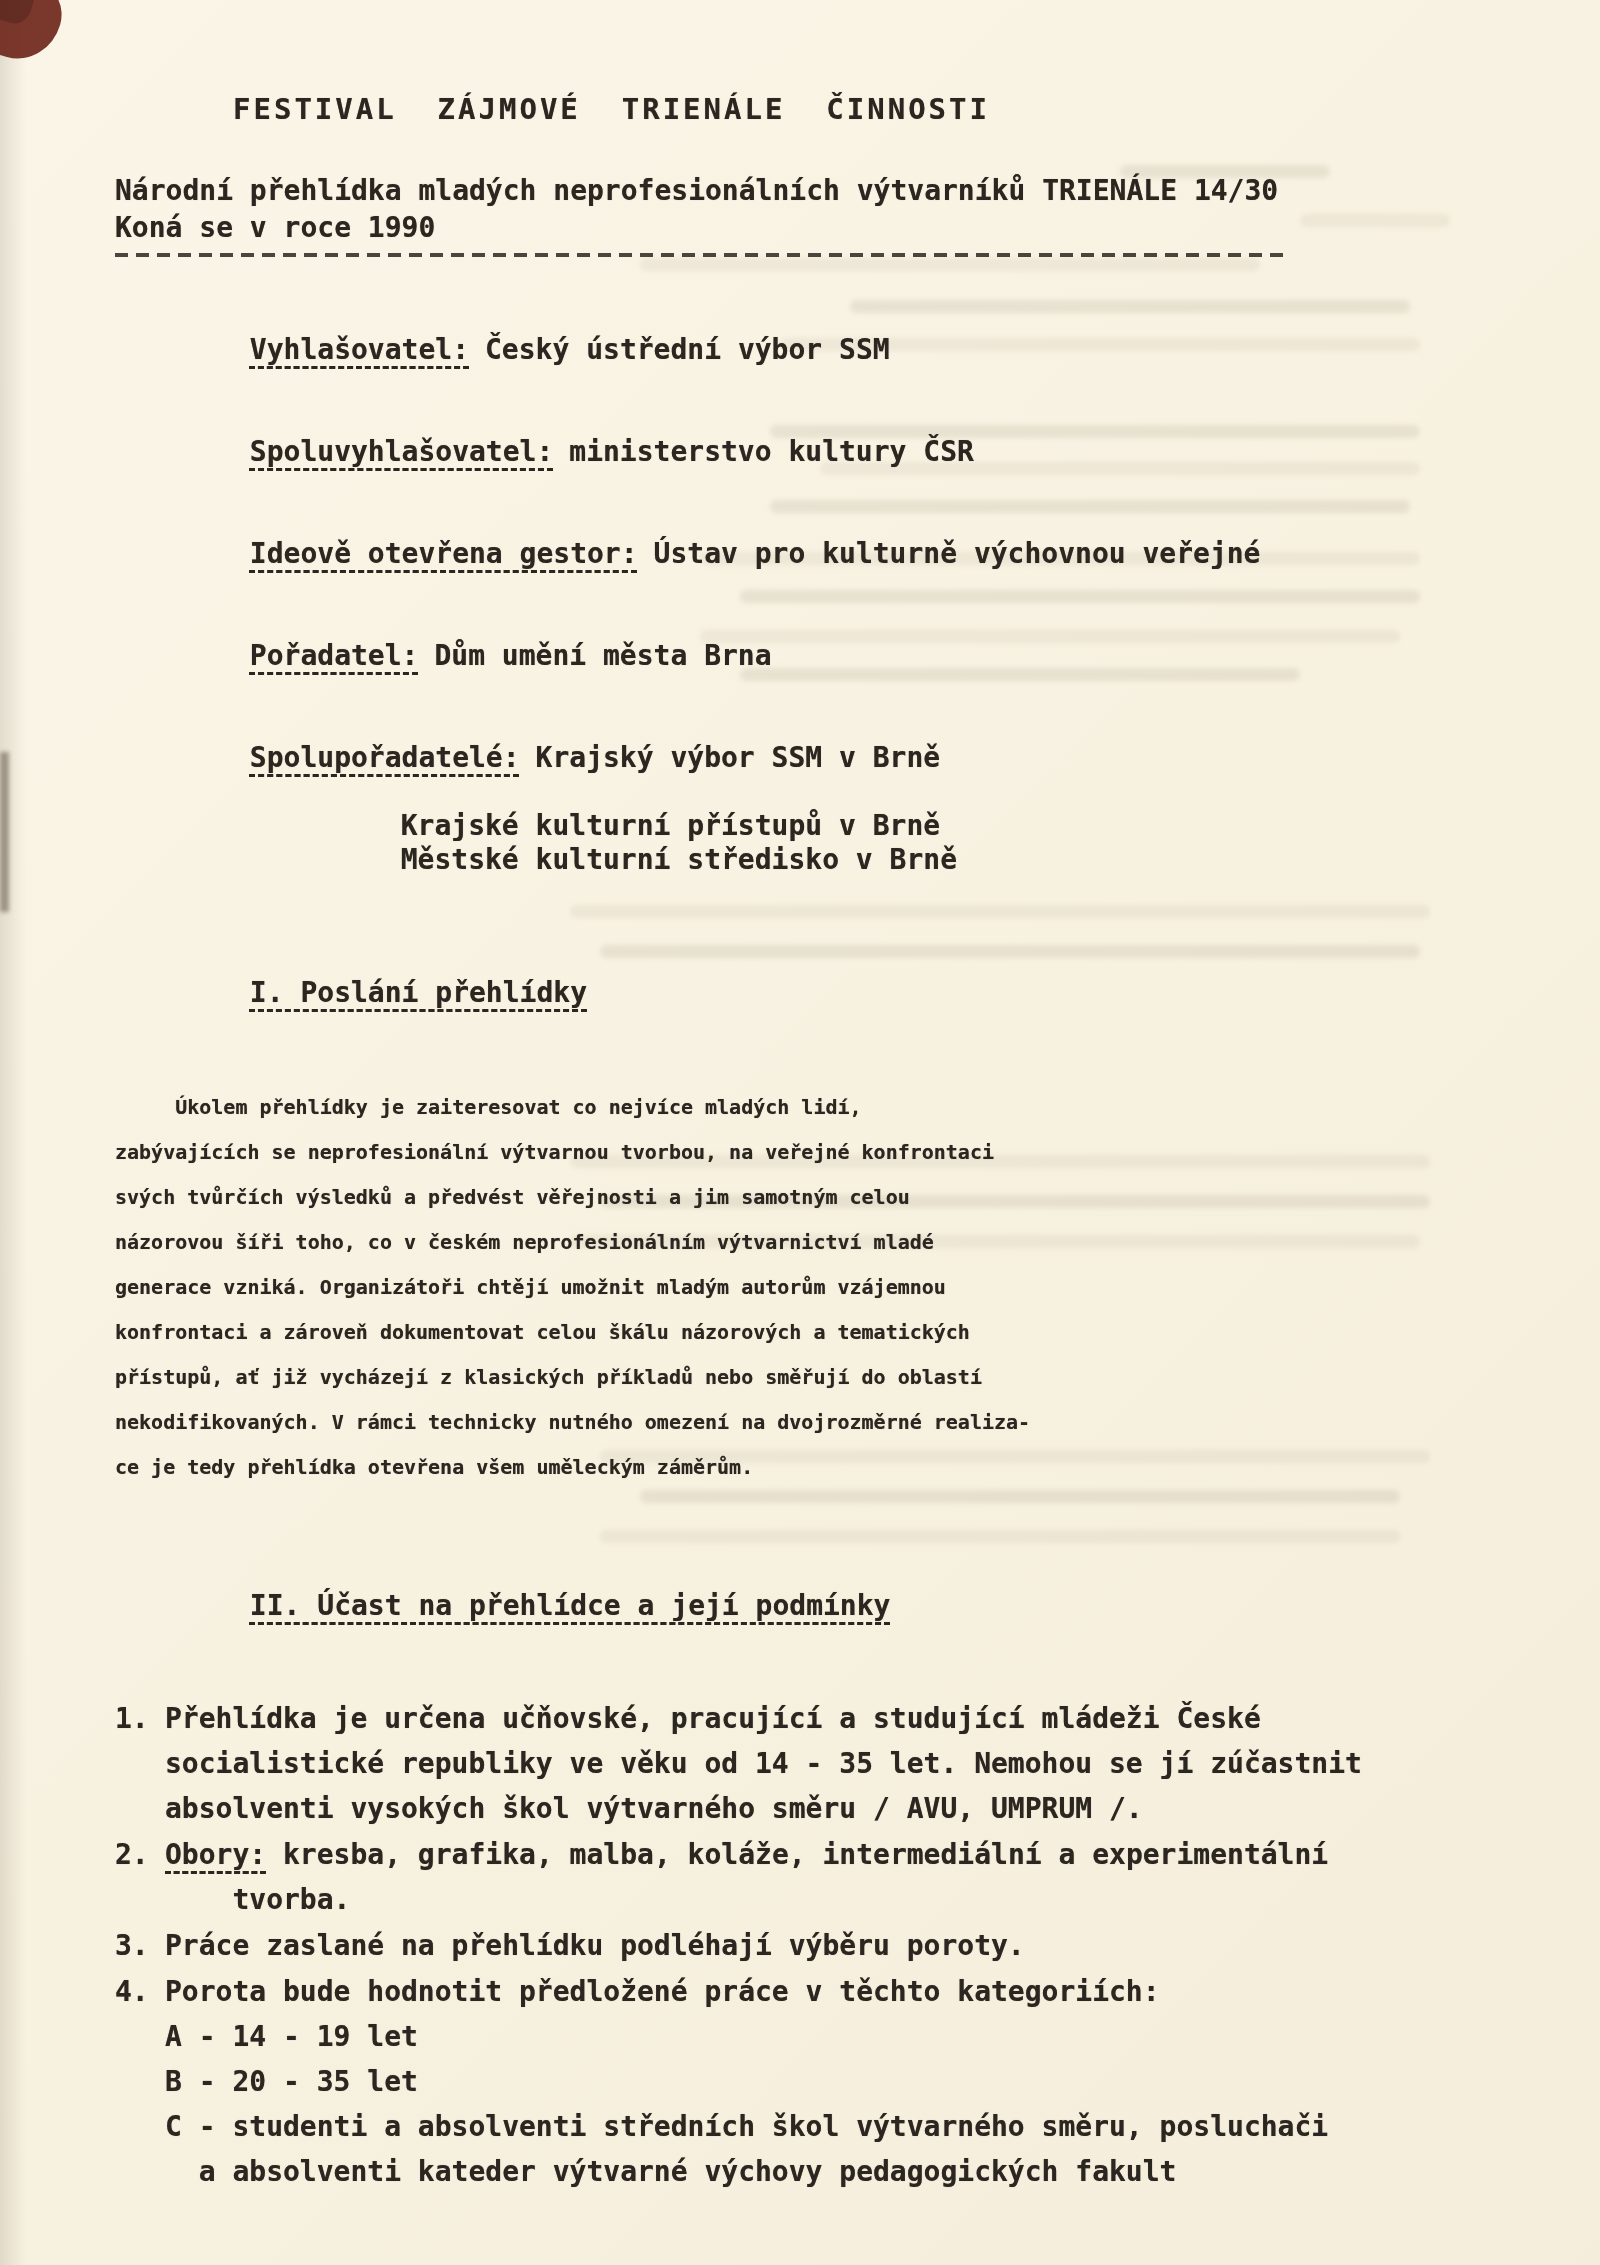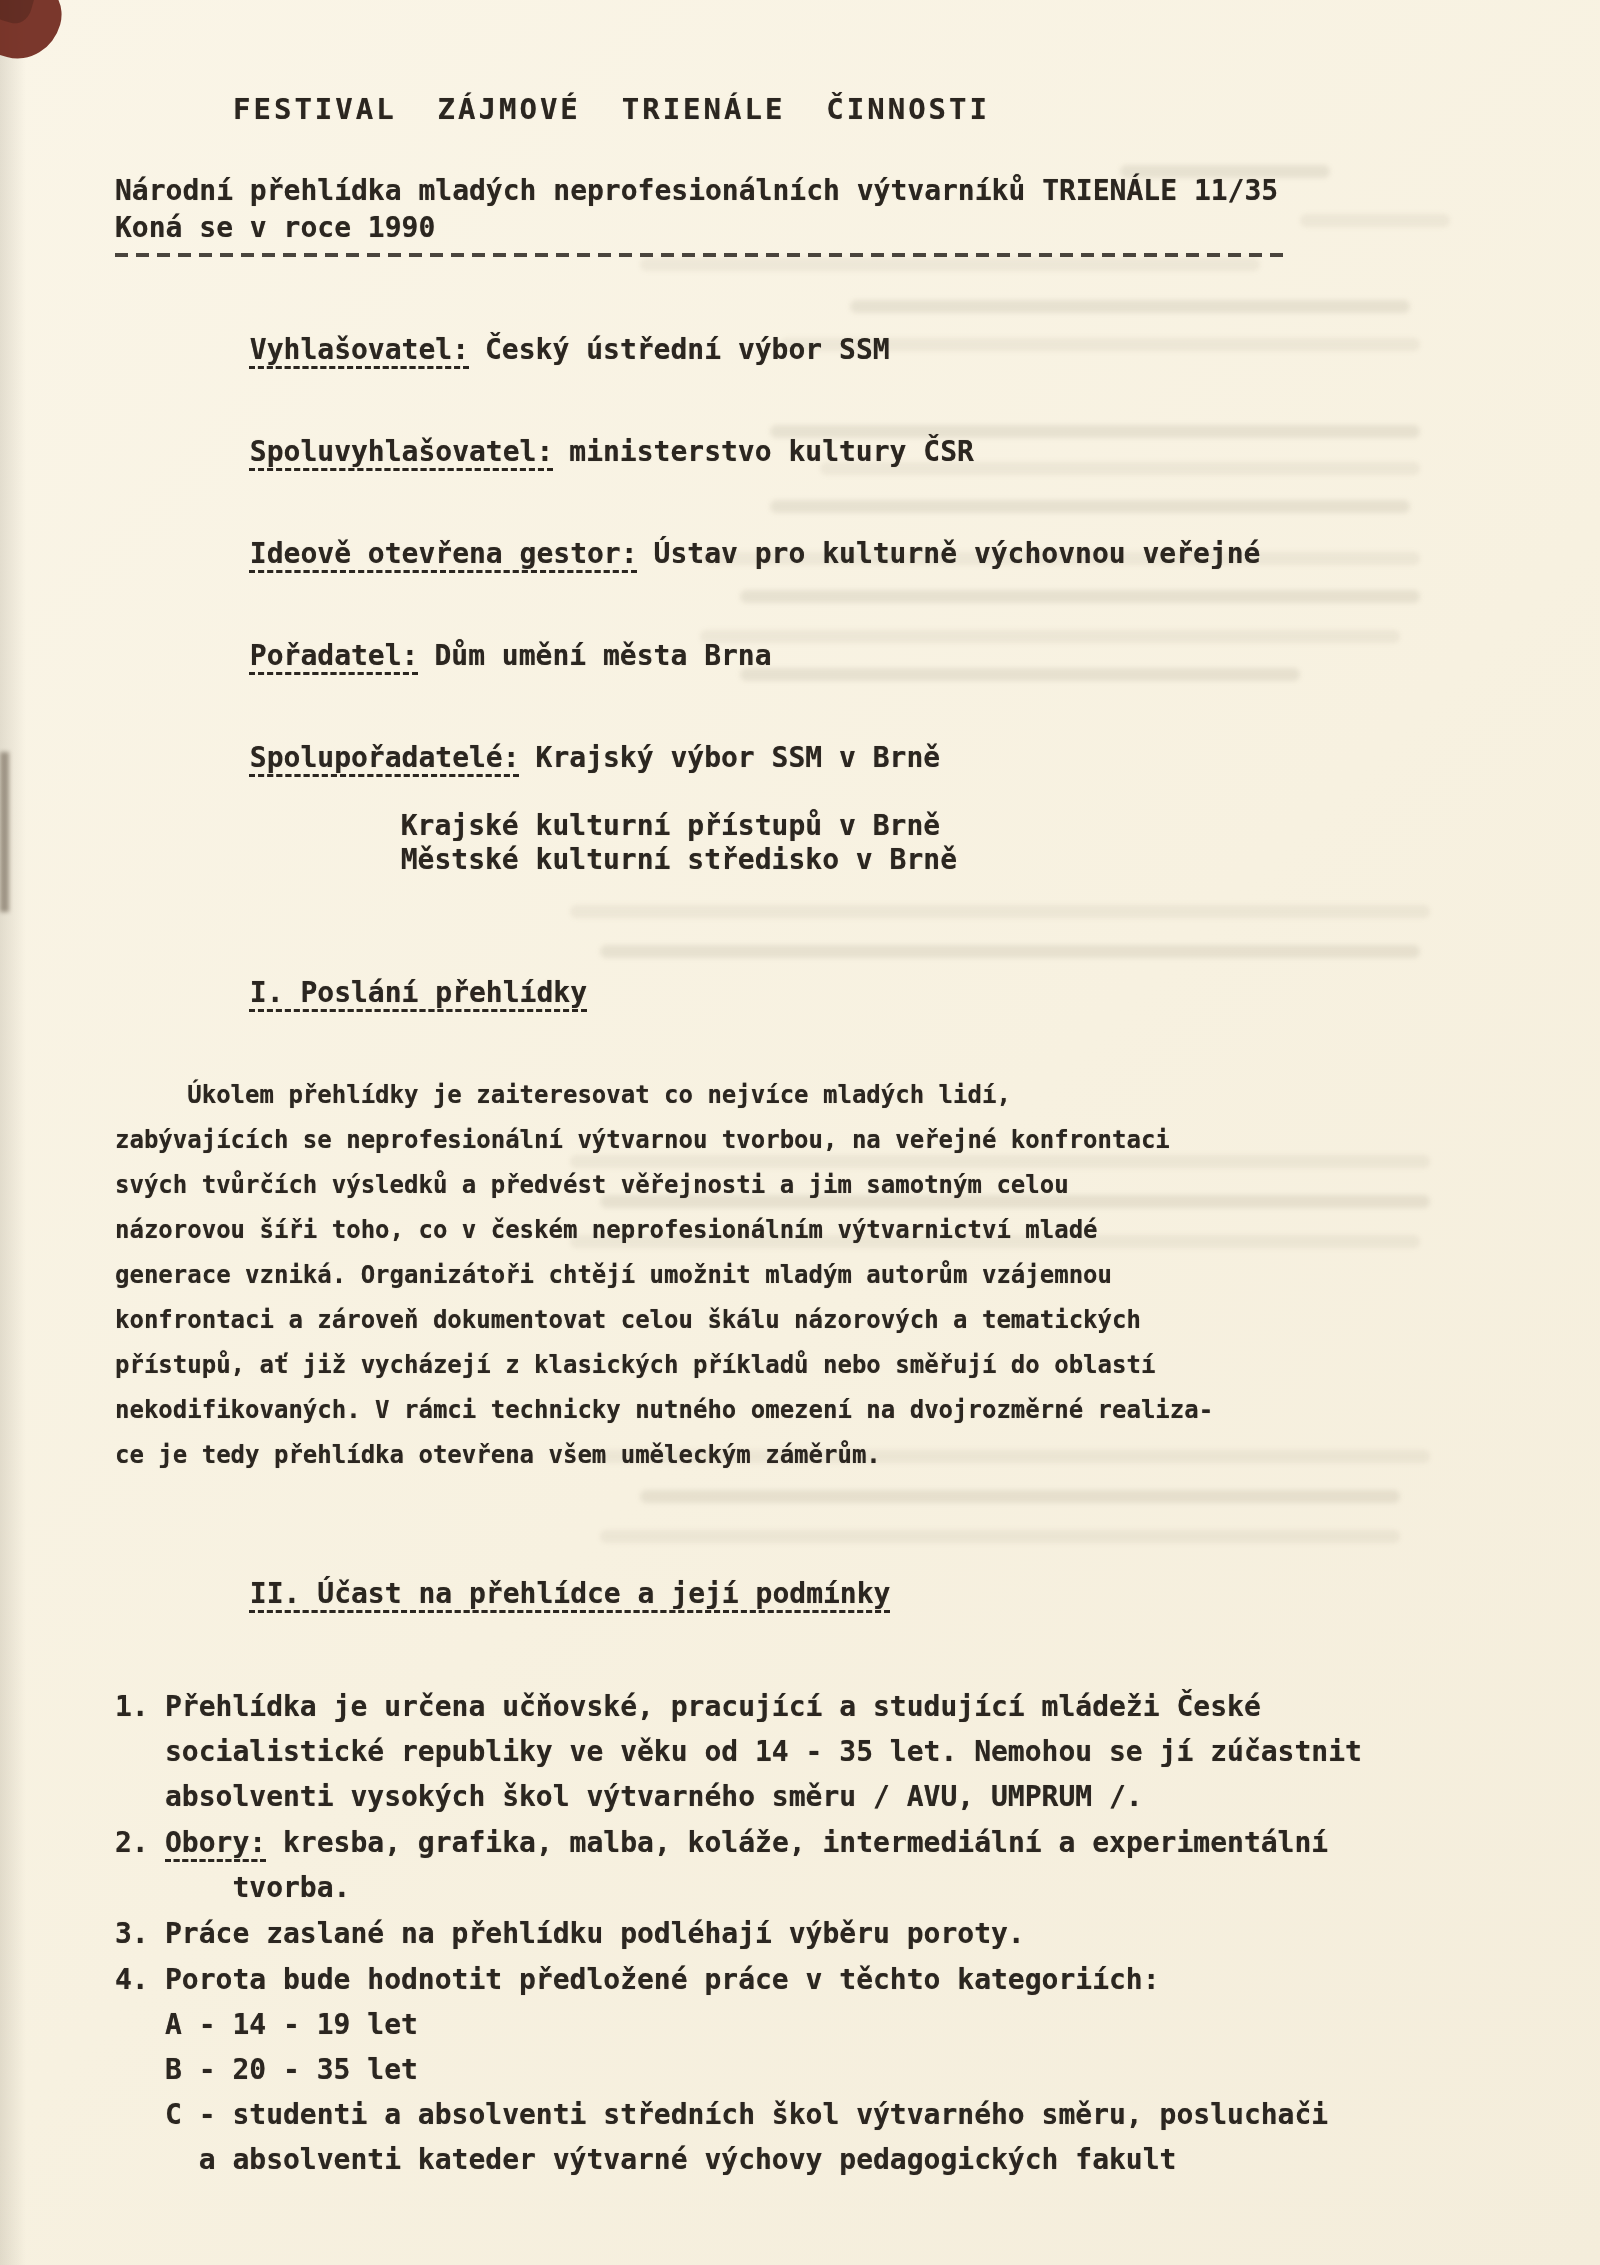--- a/index.html
+++ b/index.html
@@ -65,22 +65,22 @@
     text-decoration-thickness: 2.5px;
     text-underline-offset: 7px;
   }
   .section { margin-top: 56px; }
   .sec-heading {
     font-size: 28px;
     line-height: 40px;
     white-space: pre;
   }
   .para {
-    margin-top: 20px;
-    font-size: 24px;
+    margin-top: 32px;
+    font-size: 20px;
     line-height: 45px;
     white-space: pre;
   }
   .list { margin-top: 30px; }
   .list-item {
     display: flex;
     font-size: 28px;
     line-height: 45px;
     margin: 1px 0;
   }
@@ -149,21 +149,21 @@
   <div class="ghost lt" style="top:1235px; left:570px;  width:850px;"></div>
   <div class="ghost lt" style="top:1450px; left:600px;  width:830px;"></div>
   <div class="ghost" style="top:1490px; left:640px;  width:760px;"></div>
   <div class="ghost lt" style="top:1530px; left:600px;  width:800px;"></div>
 
   <div class="content">
 
     <h1 class="title">FESTIVAL  ZÁJMOVÉ  TRIENÁLE  ČINNOSTI</h1>
 
     <div class="intro">
-      <div class="intro-line">Národní přehlídka mladých neprofesionálních výtvarníků TRIENÁLE 11/35</div>
+      <div class="intro-line">Národní přehlídka mladých neprofesionálních výtvarníků TRIENÁLE 14/30</div>
       <div class="intro-line">Koná se v roce 1990</div>
       <div class="dashed-rule"></div>
     </div>
 
     <div class="credits">
       <div class="credit-row">
         <span class="u-dash credit-label">Vyhlašovatel:</span><span class="credit-value">Český ústřední výbor SSM</span>
       </div>
       <div class="credit-row">
         <span class="u-dash credit-label">Spoluvyhlašovatel:</span><span class="credit-value">ministerstvo kultury ČSR</span>

